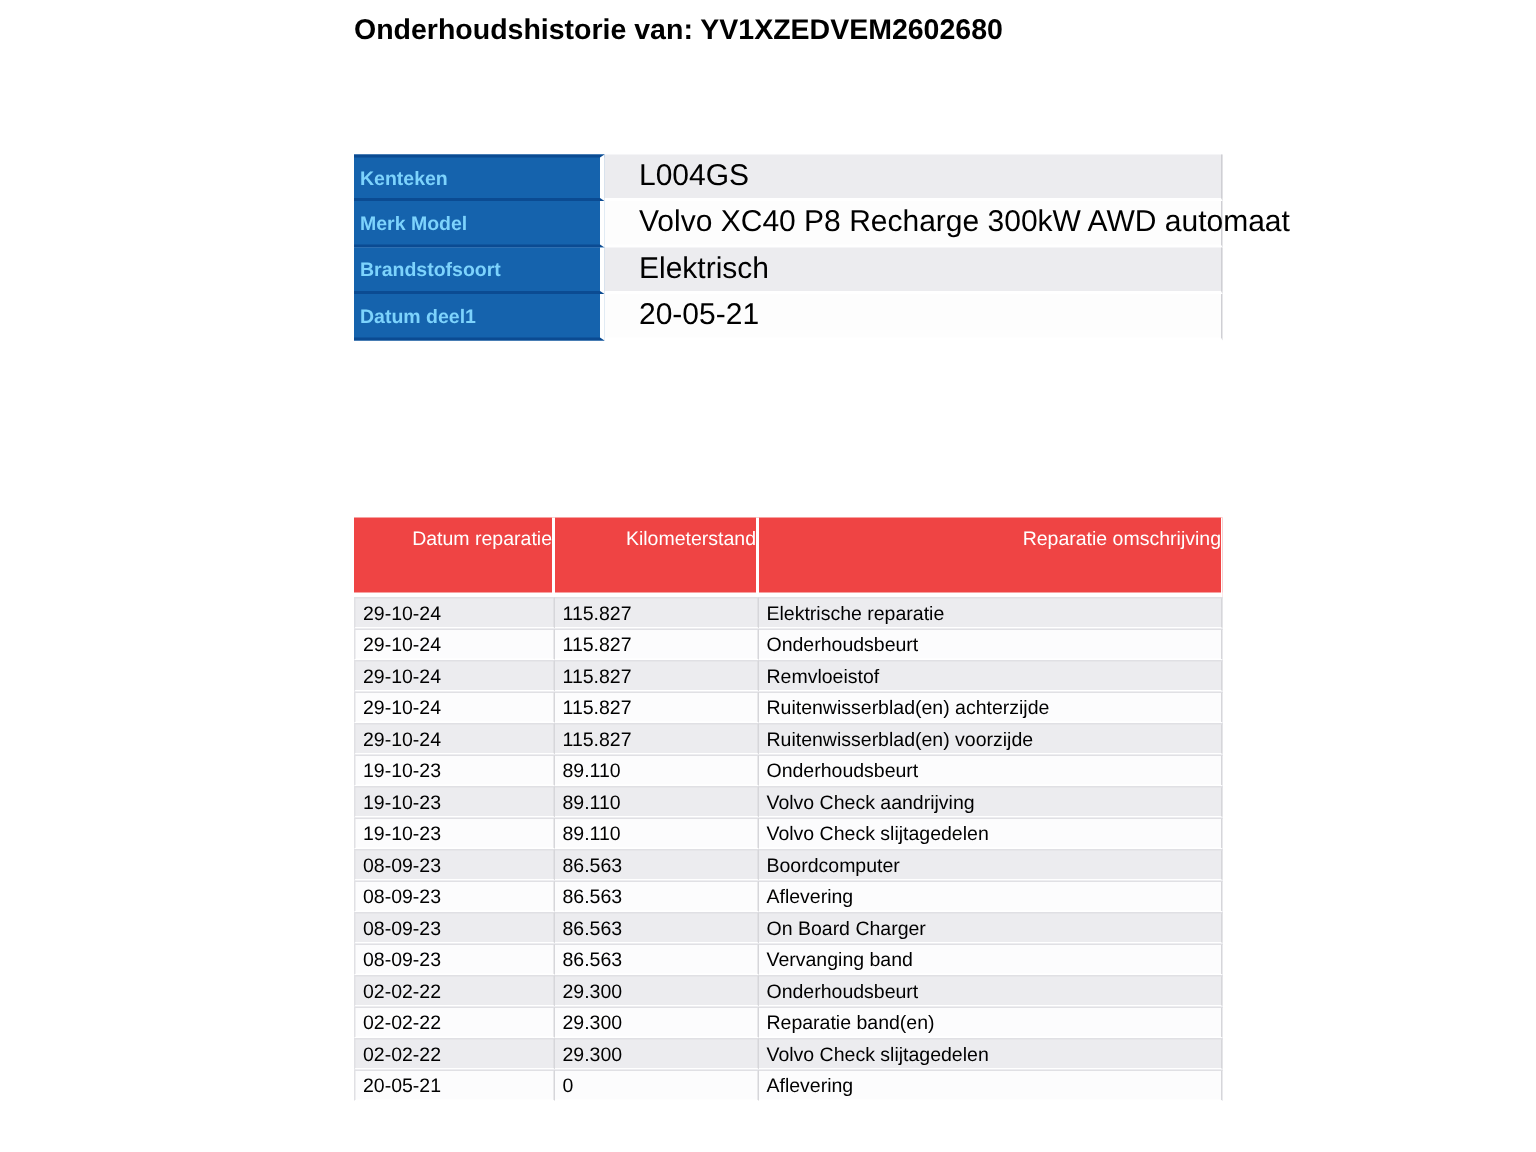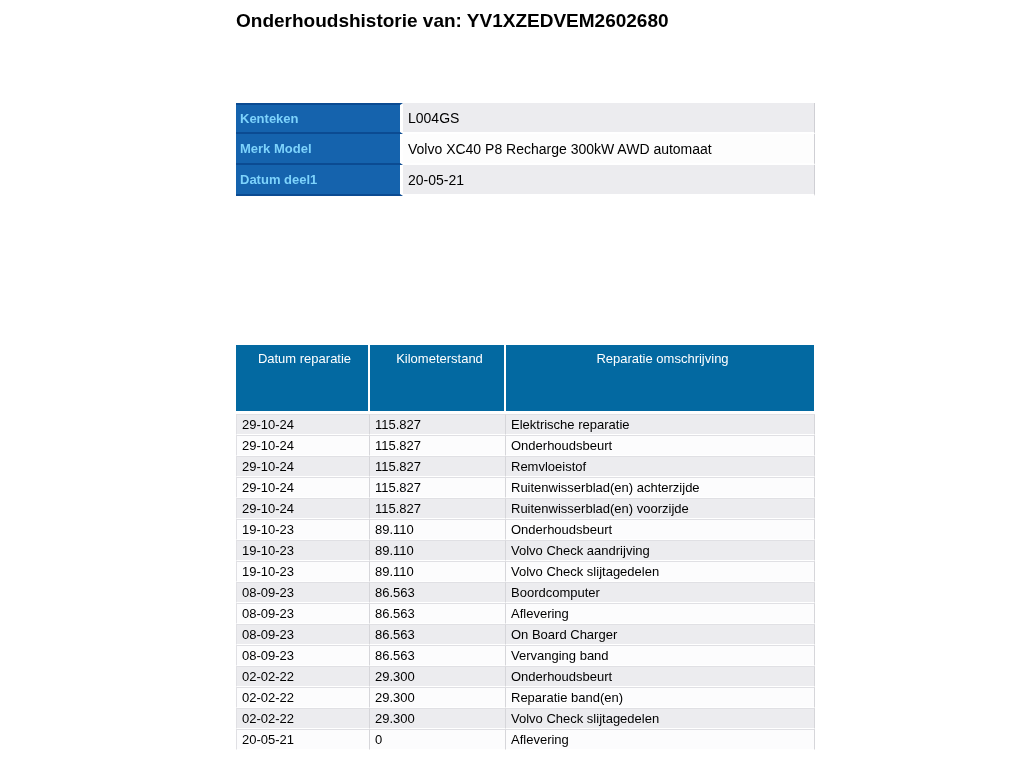--- a/index.html
+++ b/index.html
@@ -49,49 +49,49 @@
     border-bottom: 2px solid #0b4b92;
     border-right: 3px solid #ffffff;
     white-space: nowrap;
   }
   table.info-table tr:first-child th {
     border-top: 2px solid #0b4b92;
   }
   table.info-table td {
     background: #ececef;
     vertical-align: middle;
-    padding: 0 0 0 5px;
+    padding: 0 0 0 23px;
     height: 29px;
     border-bottom: 2px solid #ffffff;
     border-right: 1px solid #cfcfd4;
     white-space: nowrap;
-    font-size: 14px;
+    font-size: 20px;
   }
   table.info-table tr:nth-child(even) td {
     background: #fdfdfd;
   }
 
   
   table.repair-table {
     position: absolute;
     left: 236px;
     top: 345px;
     width: 579px;
     border-collapse: separate;
     border-spacing: 0;
     table-layout: fixed;
     font-size: 13px;
   }
   table.repair-table th {
-    background: #0369a1;
+    background: #ef4444;
     color: #ffffff;
     font-weight: normal;
-    text-align: center;
+    text-align: right;
     vertical-align: top;
-    padding: 6px 0 16px 5px;
+    padding: 6px 0 0 5px;
     height: 44px;
     border-right: 2px solid #ffffff;
     border-bottom: 3px solid #ffffff;
     white-space: nowrap;
     overflow: hidden;
   }
   table.repair-table th:last-child { border-right: 1px solid #ffffff; }
   table.repair-table col.c1 { width: 134px; }
   table.repair-table col.c2 { width: 136px; }
   table.repair-table col.c3 { width: 309px; }
@@ -122,20 +122,24 @@
   <tbody id="info-body">
       <tr>
         <th>Kenteken</th>
         <td>L004GS</td>
       </tr>
       <tr>
         <th>Merk Model</th>
         <td>Volvo XC40 P8 Recharge 300kW AWD automaat</td>
       </tr>
       <tr>
+        <th>Brandstofsoort</th>
+        <td>Elektrisch</td>
+      </tr>
+      <tr>
         <th>Datum deel1</th>
         <td>20-05-21</td>
       </tr>
     </tbody>
 </table>
 
 <table class="repair-table">
   <colgroup>
     <col class="c1">
       <col class="c2">

